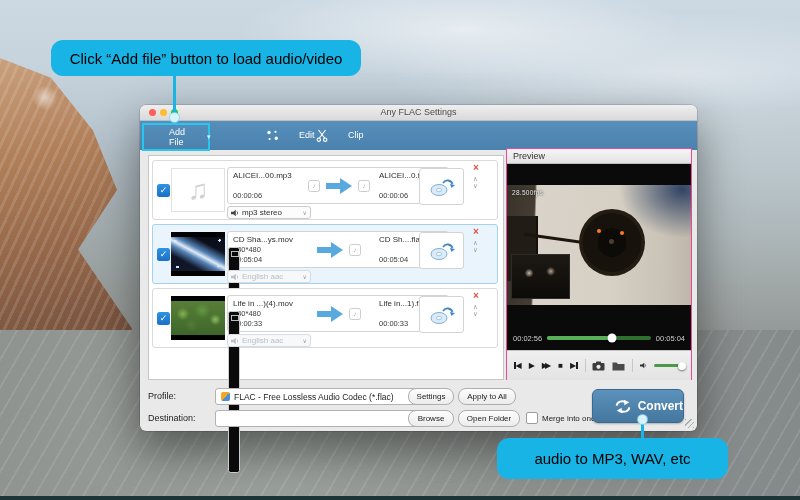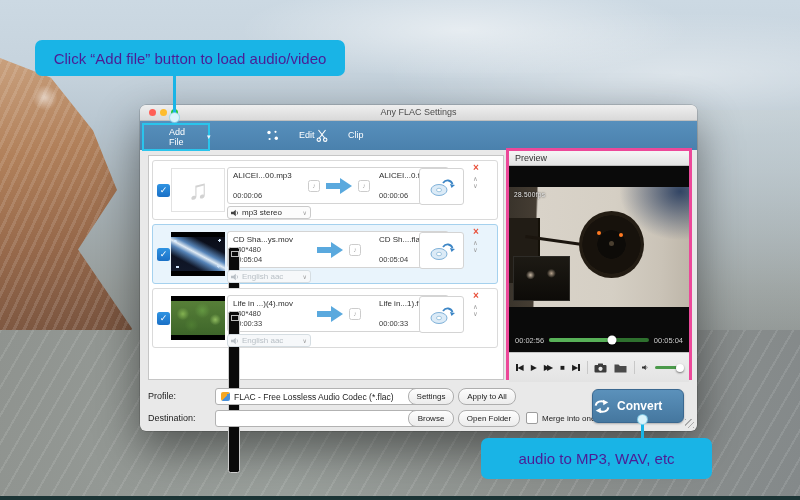--- a/index.html
+++ b/index.html
@@ -20,23 +20,23 @@
       linear-gradient(168deg,#c9a07d 0%,#b1805a 28%,#96684a 55%,#7c5640 78%,#6b4b39 100%);}
   .rock{position:absolute;left:0;right:0;top:330px;bottom:4px;
     background:
       repeating-linear-gradient(120deg, rgba(255,255,255,.10) 0 2px, rgba(255,255,255,0) 2px 14px),
       linear-gradient(100deg,#8f938f 0%,#9aa09c 38%,#8d918e 68%,#84898a 100%);}
   .haze{position:absolute;right:0;top:110px;width:210px;height:240px;
     background:linear-gradient(180deg, rgba(200,210,214,.65), rgba(160,168,170,0));}
   .dock-strip{position:absolute;left:0;right:0;bottom:0;height:4px;background:#1c3536;}
 
   
-  .callout{position:absolute;background:#19b4e6;color:#4c1d95;border-radius:7px;
+  .callout{position:absolute;background:#19b4e6;color:#000000;border-radius:12px;
     display:flex;flex-direction:column;justify-content:center;align-items:center;
-    font-size:15px;line-height:19px;z-index:30;text-align:center;}
+    font-size:15px;line-height:19px;z-index:30;text-align:center;margin-left:16px;}
   .callout-top{left:35px;top:40px;width:310px;height:36px;}
   .callout-bottom{left:481px;top:438px;width:231px;height:41px;}
   .cline{position:absolute;width:2.5px;background:#19b4e6;z-index:25;}
   .cline-top{left:173px;top:76px;height:40px;}
   .cline-bottom{left:641px;top:420px;height:18px;}
   .cdot{position:absolute;width:9px;height:9px;border-radius:50%;background:#d9f3fb;
     box-shadow:0 0 0 1px rgba(140,215,240,.8);z-index:26;}
   .cdot-top{left:170px;top:113px;}
   .cdot-bottom{left:638px;top:415px;}
 
@@ -106,21 +106,21 @@
   .streamchip.dis{color:#b9c0c6;background:#f6f8fa;border-color:#d5dde2;}
   .rowconvert{position:absolute;left:266px;top:7px;width:45px;height:37px;background:#fff;
     border:1px solid #d4d4d4;border-radius:3px;box-sizing:border-box;
     display:flex;align-items:center;justify-content:center;}
   .rowx{position:absolute;left:320px;top:2px;color:#e8503a;font-size:10px;font-weight:bold;line-height:10px;}
   .rowup{position:absolute;left:320px;top:15px;color:#9a9a9a;font-size:6.5px;line-height:6px;}
   .rowdn{position:absolute;left:320px;top:22px;color:#9a9a9a;font-size:6.5px;line-height:6px;}
 
   
   .preview{position:absolute;left:366px;top:43px;width:186px;height:232px;
-    border:3px solid #ec4899;box-sizing:border-box;background:#a16207;}
+    border:1px solid #ec4899;box-sizing:border-box;background:#a16207;}
   .pv-header{position:absolute;left:0;right:0;top:0;height:15px;
     background:linear-gradient(#f6f6f6,#e3e3e3);border-bottom:1px solid #bdbdbd;
     font-size:9px;color:#333;line-height:15px;padding-left:6px;box-sizing:border-box;}
   .video{position:absolute;left:0;right:0;top:15px;height:162px;background:#0a0a0a;overflow:hidden;}
   .scene{position:absolute;left:0;right:0;top:21px;bottom:21px;
     background:linear-gradient(92deg,#39332b 0%,#453d33 15%,#d9d3c9 16%,#d5cfc4 58%,#cac3b7 84%,#beb6a9 100%);}
   .skyblob{position:absolute;right:0;top:0;width:40%;height:46%;
     background:radial-gradient(ellipse at 88% 8%, rgba(42,62,96,.95), rgba(42,62,96,0) 68%);}
   .machine{position:absolute;left:0;top:26%;width:16%;height:54%;background:#211c15;border-right:2px solid #141008;}
   .arm{position:absolute;left:9%;top:45%;width:48%;height:3px;background:#1b150e;transform:rotate(8deg);}
@@ -169,21 +169,21 @@
     font-size:8px;color:#222;display:flex;align-items:center;justify-content:center;}
   .fbtn.settings{left:268px;top:283px;width:46px;}
   .fbtn.apply{left:318px;top:283px;width:58px;}
   .fbtn.browse{left:268px;top:305px;width:46px;}
   .fbtn.openf{left:318px;top:305px;width:62px;}
   .merge{position:absolute;left:386px;top:307px;display:flex;align-items:center;gap:4px;}
   .mbox{width:10px;height:10px;background:#fff;border:1px solid #9d9d9d;border-radius:2px;}
   .mlabel{font-size:8px;color:#222;white-space:nowrap;}
   .convert{position:absolute;left:452px;top:284px;width:92px;height:34px;border-radius:6px;
     background:linear-gradient(#5b91bb,#45779f);border:1px solid #3a6890;box-sizing:border-box;
-    display:flex;align-items:center;justify-content:flex-start;gap:6px;
+    display:flex;align-items:center;justify-content:flex-end;gap:6px;
     color:#fff;font-size:12px;font-weight:bold;box-shadow:0 1px 2px rgba(0,0,0,.25);}
   .grip{position:absolute;right:3px;bottom:3px;width:9px;height:9px;
     background:repeating-linear-gradient(135deg,#ababab 0 1px,rgba(0,0,0,0) 1px 4px);}
 </style>
 </head>
 <body>
 
 <div class="wallpaper">
   <div class="cliff"></div>
   <div class="haze"></div>

